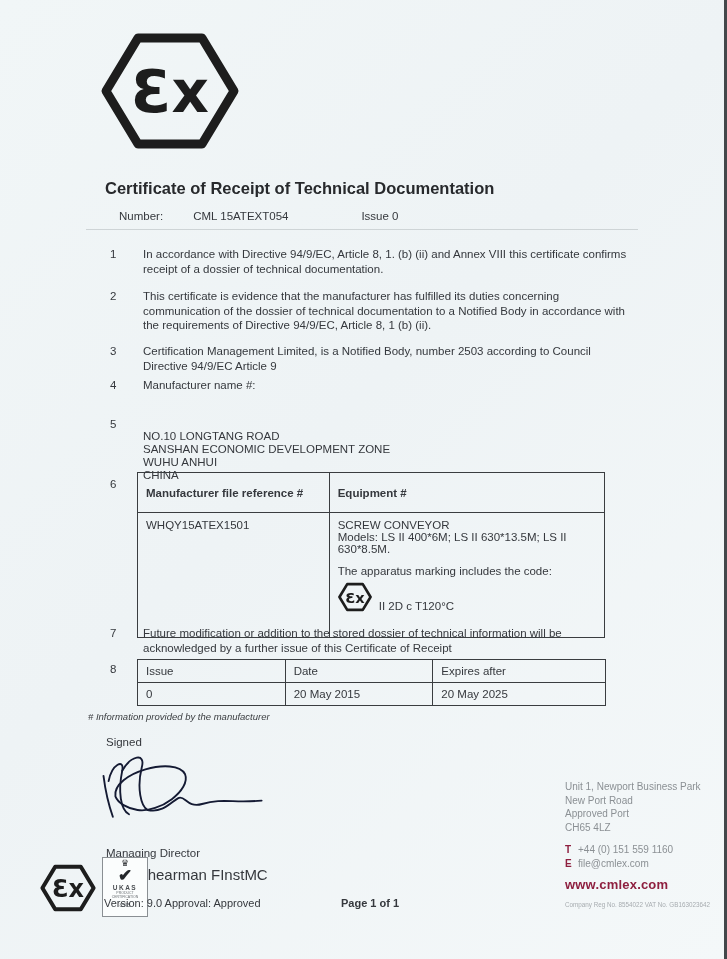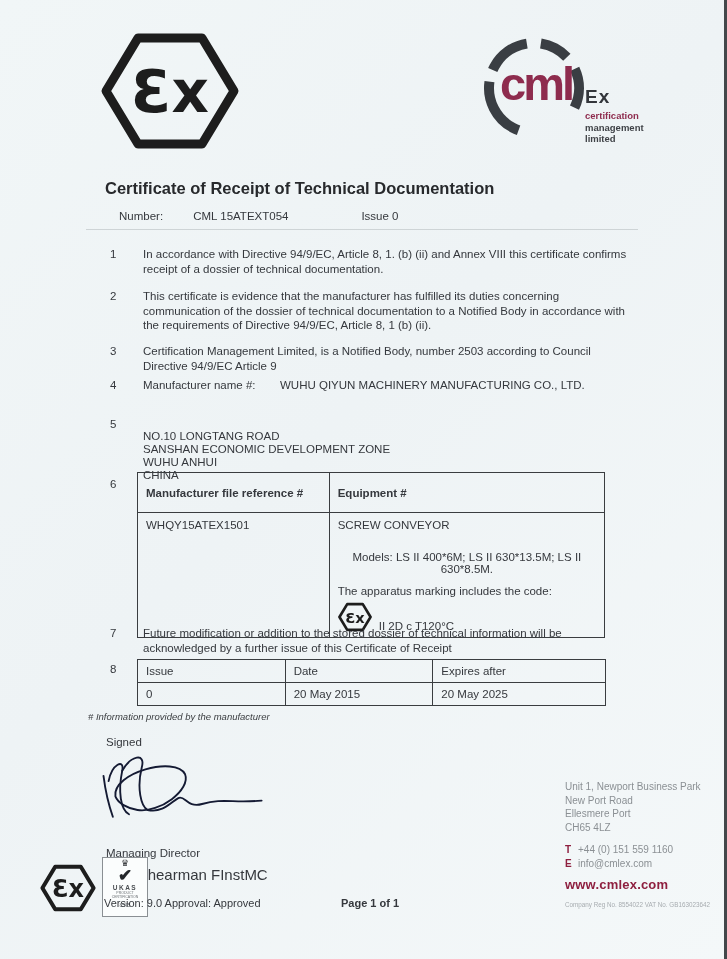--- a/index.html
+++ b/index.html
@@ -44,21 +44,21 @@
   .addr-lines div { line-height:13px; }
 
   
   table { border-collapse:collapse; font-size:11.5px; color:#35383d; }
   td, th { border:1px solid #3a3d40; text-align:left; padding:2px 8px; vertical-align:top; }
   .tbl6 { position:absolute; left:137px; top:472px; width:468px; }
   .tbl6 th { font-weight:bold; height:40px; vertical-align:middle; }
   .tbl6 .c1 { width:192px; } .tbl6 .c2 { width:276px;margin-top:24px; }
   .tbl6 .data-row td { height:125px; padding-top:6px; }
   .equip p { margin:0 0 0 0; }
-  .equip .models { margin-top:20px;text-align:center; }
+  .equip .models { margin-top:0; }
   .equip .intro { margin-top:10px; }
   .marking { margin-top:5px; display:flex; align-items:flex-end; gap:7px; }
   .tbl8 { position:absolute; left:137px; top:659px; width:469px; }
   .tbl8 td { height:23px; vertical-align:middle; }
   .tbl8 .c1 { width:148px; } .tbl8 .c2 { width:148px; } .tbl8 .c3 { width:173px; }
 
   .clause-num-6 { position:absolute; left:110px; top:478px; font-size:11.5px; }
   .clause-num-8 { position:absolute; left:110px; top:663px; font-size:11.5px; }
 
   .footnote { position:absolute; left:88px; top:711px; font-size:9.5px; color:#3a3d40;font-style:italic; }
@@ -96,32 +96,20 @@
 
 <div class="paper">
 
   <div class="ex-logo-top">
     <svg width="140" height="122" viewBox="0 0 140 122">
       <polygon class="hex-stroke" points="6,61 38,8 102,8 134,61 102,114 38,114"></polygon>
       <text x="70" y="82" text-anchor="middle" font-size="58" class="hex-glyph">Ɛx</text>
     </svg>
   </div>
 
-  <div class="cml-logo">
-    <svg class="cml-arc" width="120" height="112" viewBox="0 0 120 112">
-      <circle cx="56" cy="54" r="45" fill="none" stroke="#3a3e43" stroke-width="10" stroke-dasharray="55 12 45 14 30 14 40 66" transform="rotate(118 56 54)"></circle>
-    </svg>
-    <div class="cml-word">cml</div>
-    <div class="cml-ex">Ex</div>
-    <div class="cml-sub">
-      <div class="l1">certification</div>
-      <div>management</div>
-      <div>limited</div>
-    </div>
-  </div>
 
   <div class="title">Certificate of Receipt of Technical Documentation</div>
   <div class="num-row">
     <span class="nl">Number:</span>
     <span class="nv">CML 15ATEXT054</span>
     <span class="niss">Issue 0</span>
   </div>
   <div class="num-rule"></div>
 
   <div class="clause" style="top:247px">
@@ -133,21 +121,20 @@
     <div class="txt">This certificate is evidence that the manufacturer has fulfilled its duties concerning communication of the dossier of technical documentation to a Notified Body in accordance with the requirements of Directive 94/9/EC, Article 8, 1 (b) (ii).</div>
   </div>
   <div class="clause" style="top:344px">
     <span class="no">3</span>
     <div class="txt">Certification Management Limited, is a Notified Body, number 2503 according to Council Directive 94/9/EC Article 9</div>
   </div>
 
   <div class="kv" style="top:378px">
     <span class="no">4</span>
     <span class="lbl">Manufacturer name #:</span>
-    <div class="val">WUHU QIYUN MACHINERY MANUFACTURING CO., LTD.</div>
   </div>
 
   <div class="kv" style="top:417px">
     <span class="no">5</span>
     <div class="val addr-lines" style="padding-top:13px">
       <div>NO.10 LONGTANG ROAD</div>
       <div>SANSHAN ECONOMIC DEVELOPMENT ZONE</div>
       <div>WUHU ANHUI</div>
       <div>CHINA</div>
     </div>
@@ -227,26 +214,26 @@
     <div class="usub">PRODUCT CERTIFICATION</div>
     <div class="unum">8575</div>
   </div>
 
   <div class="version-line">Version: 9.0  Approval: Approved</div>
   <div class="page-indicator">Page 1 of 1</div>
 
   <div class="contact">
     <div>Unit 1, Newport Business Park</div>
     <div>New Port Road</div>
-    <div>Ellesmere Port</div>
+    <div>Approved Port</div>
     <div>CH65 4LZ</div>
     <div class="tele">
       <span class="plabel">T</span><span>+44 (0) 151 559 1160</span>
     </div>
     <div>
-      <span class="plabel">E</span><span>info@cmlex.com</span>
+      <span class="plabel">E</span><span>file@cmlex.com</span>
     </div>
     <div class="site">www.cmlex.com</div>
     <div class="reg">Company Reg No. 8554022    VAT No. GB163023642</div>
   </div>
 
   <div class="scan-edge"></div>
 </div>
 
 </body></html>

